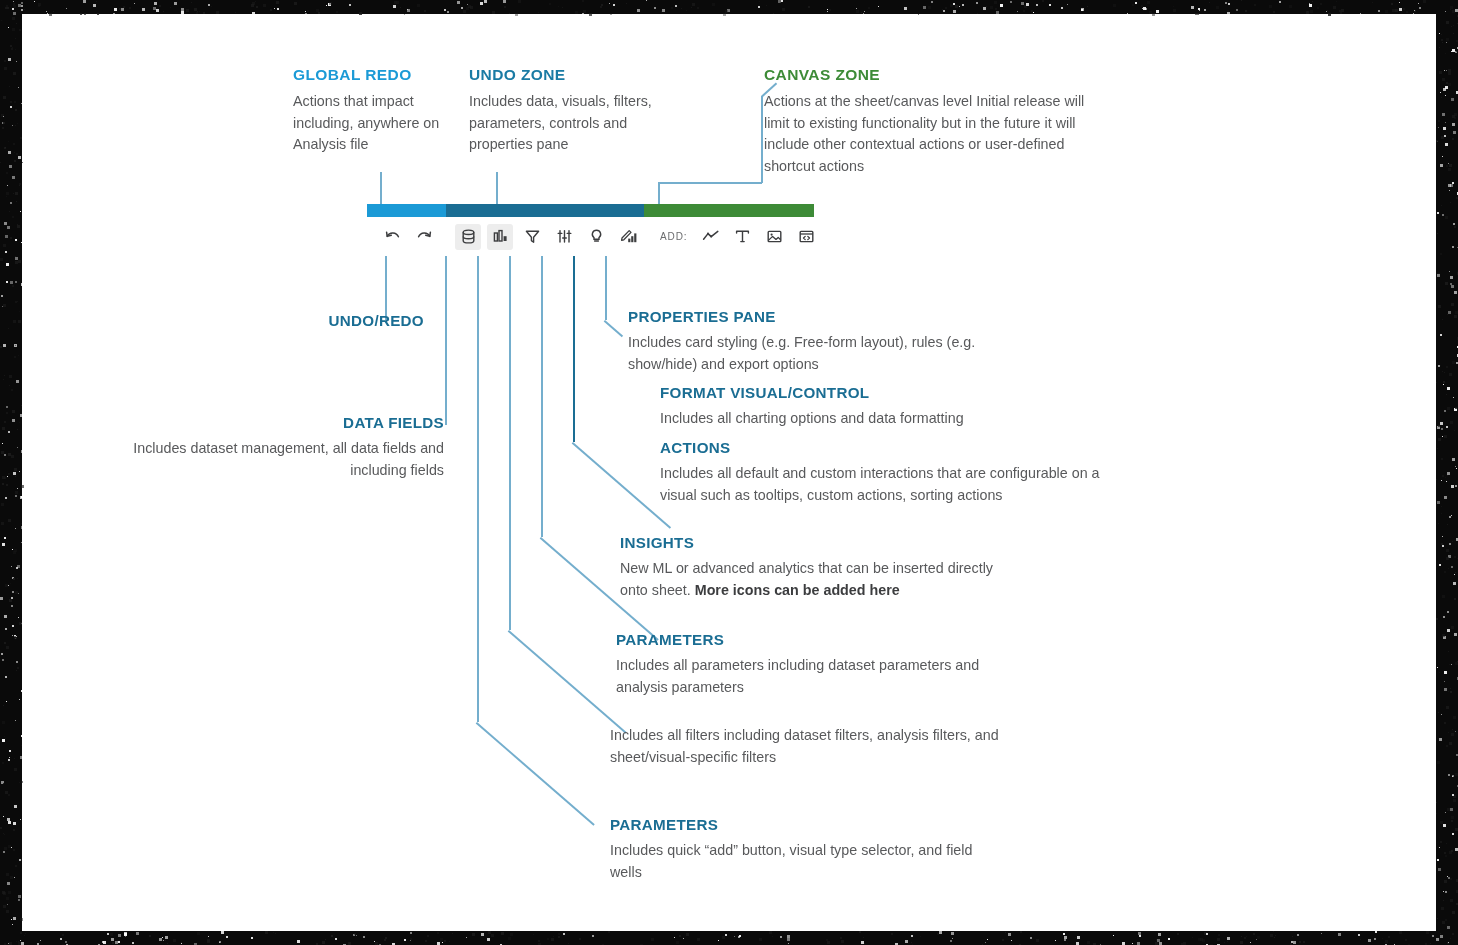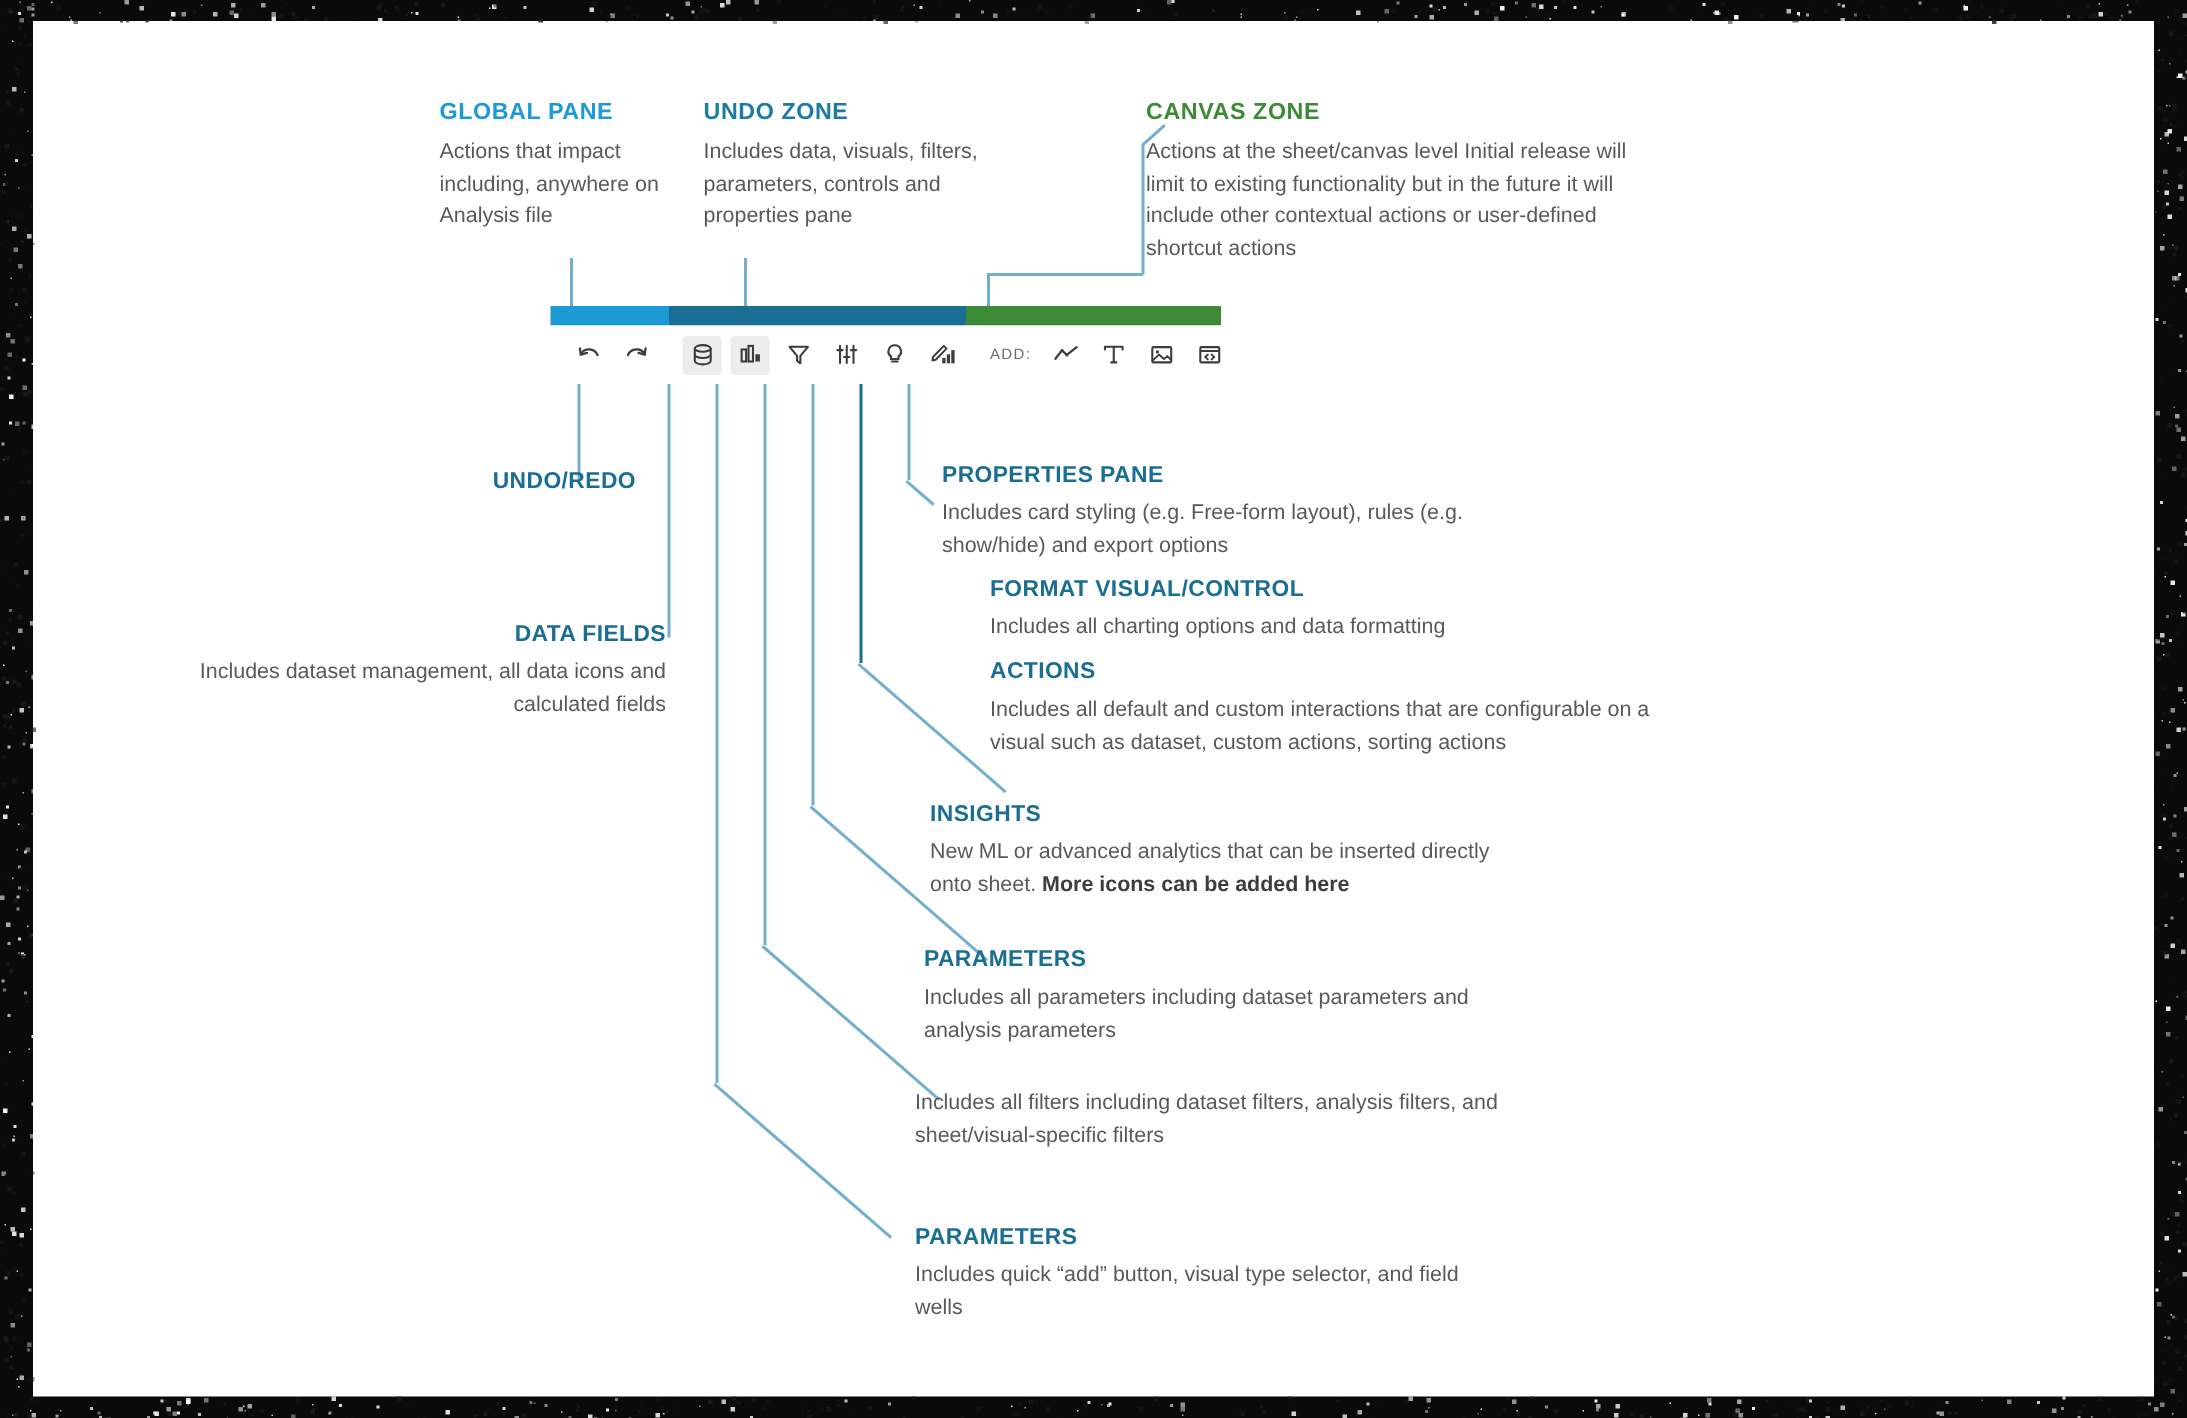--- a/index.html
+++ b/index.html
@@ -72,21 +72,21 @@
   }
   .callout.right-al{text-align:right;}
   .c-body b{color:#3c3d3f;font-weight:bold;}
 </style>
 </head>
 <body>
 
 <div id="frame">
 
   <div class="zone z-blue" style="left:271px;top:52px;width:160px;">
-    <div class="z-title">GLOBAL PANE</div>
+    <div class="z-title">GLOBAL REDO</div>
     <div class="z-body">Actions that impact including, anywhere on Analysis file</div>
   </div>
 
   <div class="zone z-teal" style="left:447px;top:52px;width:200px;">
     <div class="z-title">UNDO ZONE</div>
     <div class="z-body">Includes data, visuals, filters, parameters, controls and properties pane</div>
   </div>
 
   <div class="zone z-green" style="left:742px;top:52px;width:330px;">
     <div class="z-title">CANVAS ZONE</div>
@@ -221,36 +221,36 @@
 
   <div class="vline" style="left:583px;top:242px;height:64px;"></div>
   <div class="diag" style="left:583px;top:306px;width:24px;transform:rotate(41deg);"></div>
 
   <div class="callout right-al" style="left:120px;top:298px;width:282px;">
     <div class="c-title">UNDO/REDO</div>
   </div>
 
   <div class="callout right-al" style="left:80px;top:400px;width:342px;">
     <div class="c-title">DATA FIELDS</div>
-    <div class="c-body">Includes dataset management, all data icons and calculated fields</div>
+    <div class="c-body">Includes dataset management, all data fields and including fields</div>
   </div>
 
   <div class="callout" style="left:606px;top:294px;width:420px;">
     <div class="c-title">PROPERTIES PANE</div>
     <div class="c-body">Includes card styling (e.g. Free-form layout), rules (e.g. show/hide) and export options</div>
   </div>
 
   <div class="callout" style="left:638px;top:370px;width:440px;">
     <div class="c-title">FORMAT VISUAL/CONTROL</div>
     <div class="c-body">Includes all charting options and data formatting</div>
   </div>
 
   <div class="callout" style="left:638px;top:425px;width:442px;">
     <div class="c-title">ACTIONS</div>
-    <div class="c-body">Includes all default and custom interactions that are configurable on a visual such as dataset, custom actions, sorting actions</div>
+    <div class="c-body">Includes all default and custom interactions that are configurable on a visual such as tooltips, custom actions, sorting actions</div>
   </div>
 
   <div class="callout" style="left:598px;top:520px;width:400px;">
     <div class="c-title">INSIGHTS</div>
     <div class="c-body"><span>New ML or advanced analytics that can be inserted directly onto sheet. </span><b>More icons can be added here</b></div>
   </div>
 
   <div class="callout" style="left:594px;top:617px;width:400px;">
     <div class="c-title">PARAMETERS</div>
     <div class="c-body">Includes all parameters including dataset parameters and analysis parameters</div>

